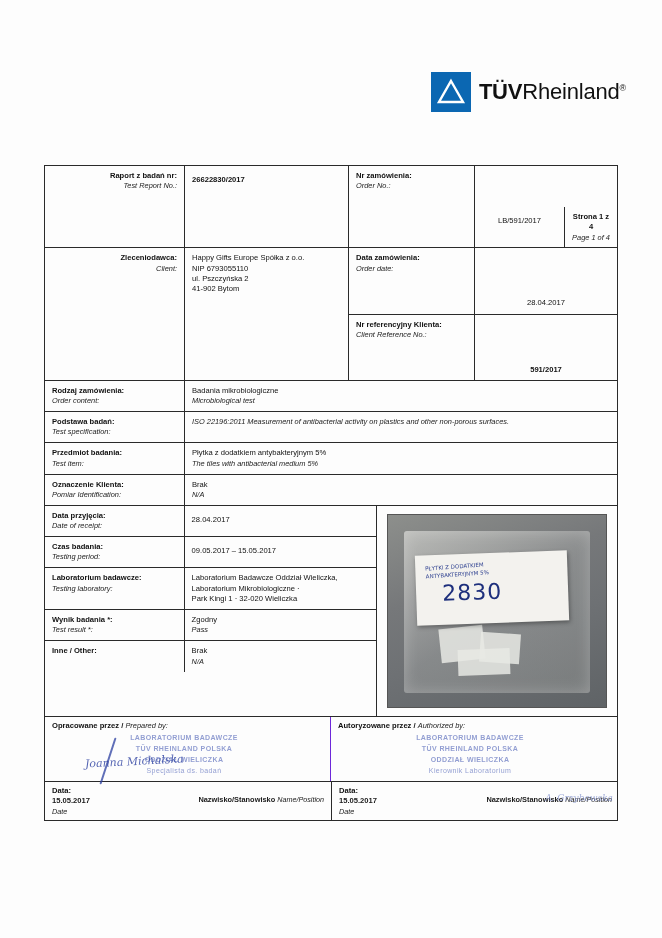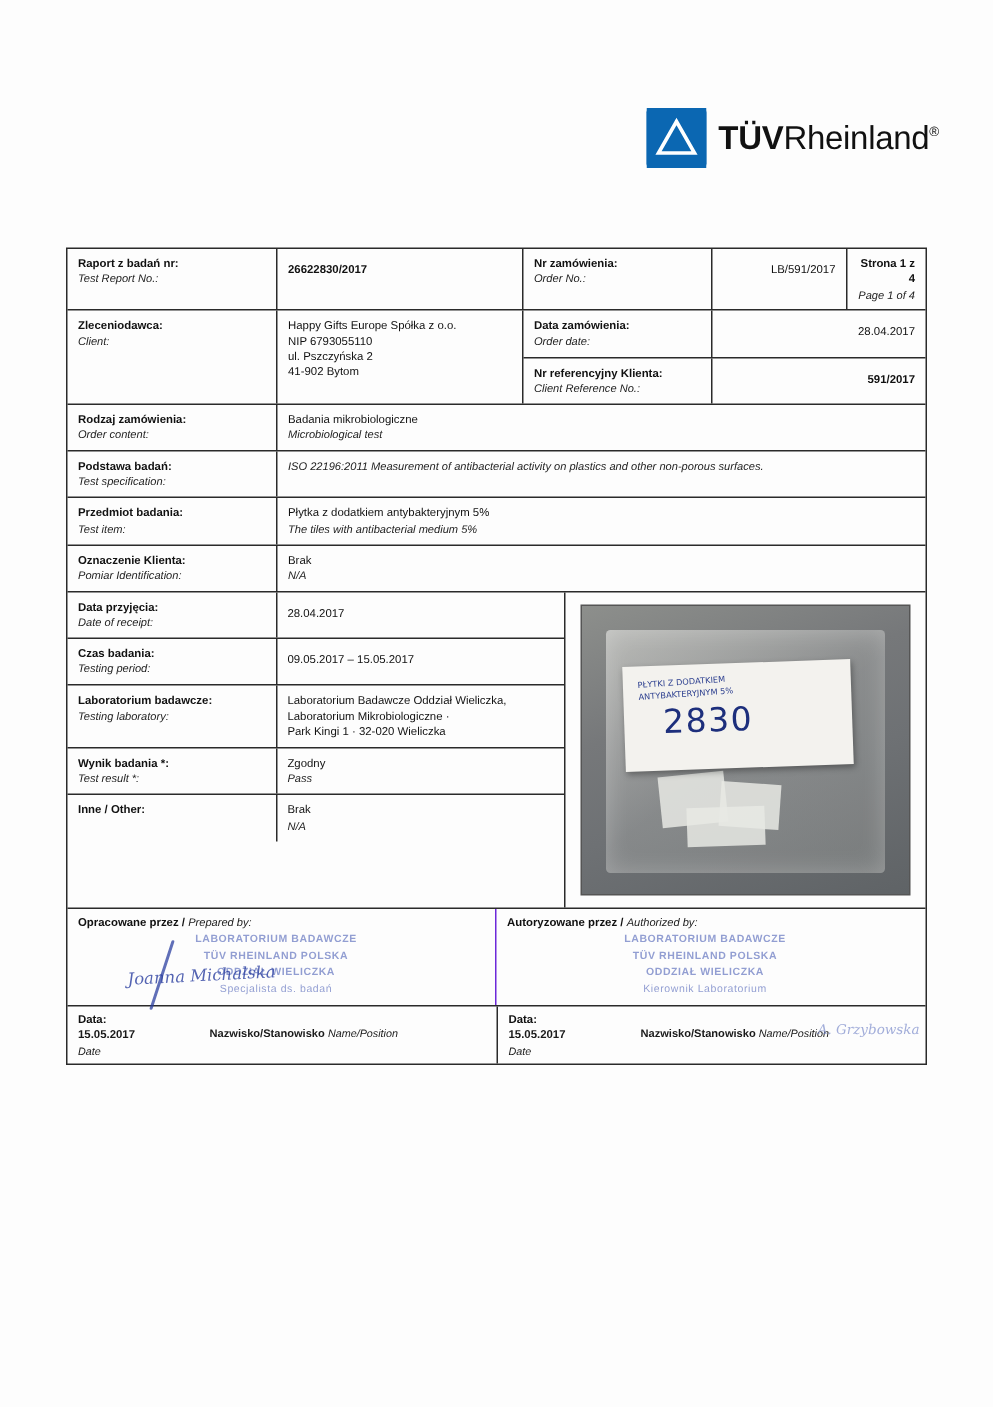--- a/index.html
+++ b/index.html
@@ -75,24 +75,24 @@
   .cell {
     padding: 5px 7px;
     box-sizing: border-box;
   }
   .cell.bdr { border-right: 1px solid #2a2a2a; }
   .lbl-pl { font-weight: bold; color: #111; font-size: 7.6px; }
   .lbl-en { font-style: italic; color: #222; font-size: 7.4px; }
   .val { font-size: 7.6px; color: #111; }
   .val-it { font-style: italic; font-size: 7.4px; color: #222; }
   .val-b { font-weight: bold; font-size: 7.6px; color: #111; }
-  .center { text-align: right; }
-
-  
-  .c-lab1 { width: 140px; }
+  .center { text-align: center; margin-top: 41px; }
+
+  
+  .c-lab1 { width: 140px; text-align: right; }
   .c-val1 { width: 164px; }
   .c-lab2 { width: 126px; }
   .c-val2 { width: 90px; }
   .c-val3 { width: 52px; }
 
   
   .c-lab { width: 140px; }
   .c-rest { width: 432px; }
   .photo-left { width: 332px; border-right: 1px solid #2a2a2a; box-sizing: border-box; }
   .photo-right {
@@ -196,21 +196,21 @@
     width: 2px; height: 48px;
     background: #2b3fa0;
     opacity: .75;
     transform: rotate(8deg) skewX(-10deg);
     border-radius: 2px;
   }
   .date-row { display: flex; }
   .date-col { width: 287px; box-sizing: border-box; display: flex; }
   .date-col.bdr { border-right: 1px solid #2a2a2a; }
   .date-lab { width: 88px; padding: 4px 7px; box-sizing: border-box; }
-  .date-name { width: 199px; padding: 4px 7px; box-sizing: border-box; position: relative; }
+  .date-name { width: 199px; padding: 4px 7px; box-sizing: border-box; position: relative; text-align: right; }
   .date-val { font-weight: bold; font-size: 7.6px; }
   .date-en { font-style: italic; font-size: 7.2px; }
   .name-pos { font-weight: bold; font-size: 7.4px; }
   .name-pos-en { font-style: italic; font-weight: normal; font-size: 7.2px; }
   .name-stamp {
     position: absolute;
     right: 6px; top: 10px;
     color: #7c8ccb;
     font-family: "DejaVu Serif", serif;
     font-style: italic;

